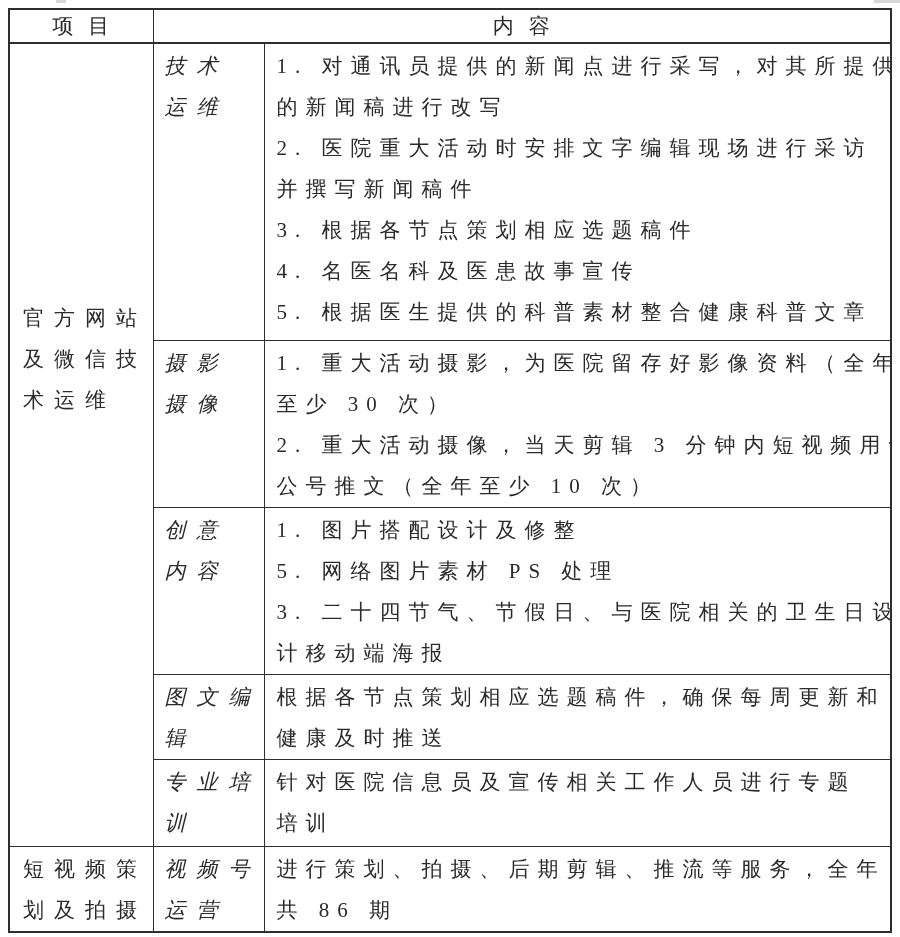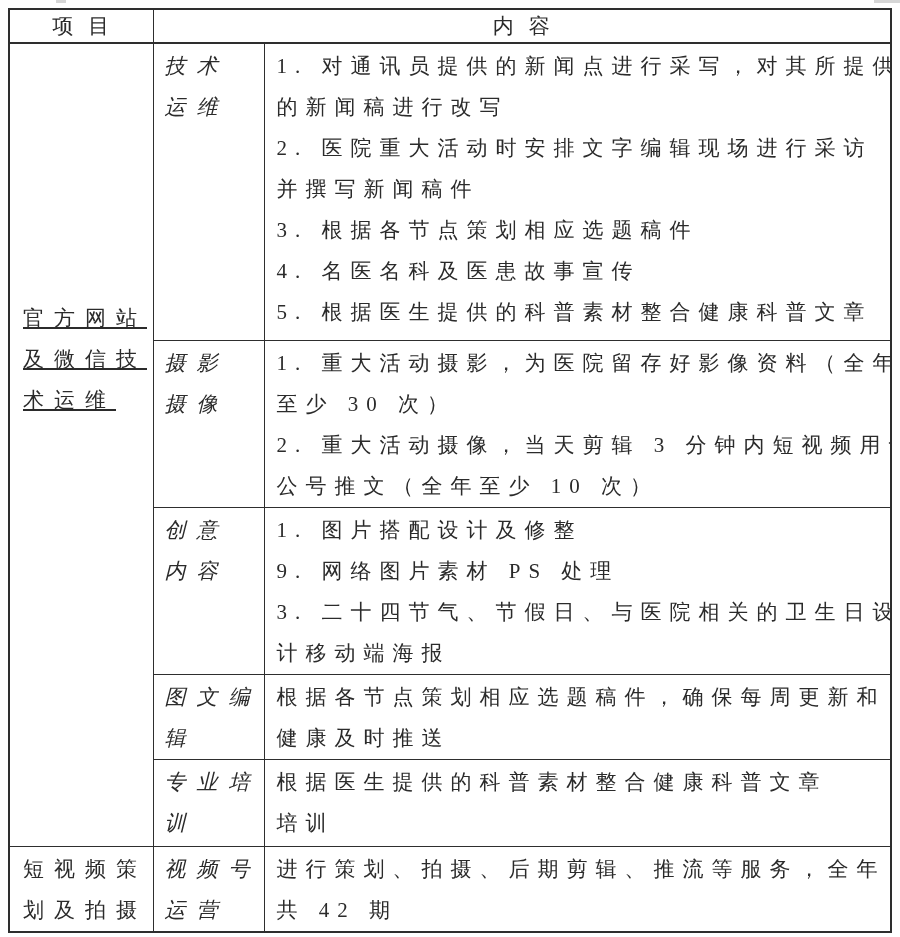--- a/index.html
+++ b/index.html
@@ -40,21 +40,20 @@
     padding-left: 15px; 
     line-height: 30px;
     white-space: nowrap;
   }
   .project-cell {
     letter-spacing: 10px;
     padding: 2px 0 0 13px;
   }
   .project-cell.tall {
     padding-top: 254px;
-    text-decoration: underline;
   }
   .category-cell {
     letter-spacing: 11px;
     padding: 2px 0 0 11px;
     font-style: italic;
   }
   .content-cell {
     letter-spacing: 8px;
     padding: 2px 0 0 12px;
   }
@@ -105,41 +104,41 @@
     <td class="content-cell">1. 重大活动摄影，为医院留存好影像资料（全年
 至少 30 次）
 2. 重大活动摄像，当天剪辑 3 分钟内短视频用于
 公号推文（全年至少 10 次）</td>
   </tr>
 
   <tr style="height:167px">
     <td class="category-cell">创意
 内容</td>
     <td class="content-cell">1. 图片搭配设计及修整
-9. 网络图片素材 PS 处理
+5. 网络图片素材 PS 处理
 3. 二十四节气、节假日、与医院相关的卫生日设
 计移动端海报</td>
   </tr>
 
   <tr style="height:83px">
     <td class="category-cell">图文编
 辑</td>
     <td class="content-cell">根据各节点策划相应选题稿件，确保每周更新和 e
 健康及时推送</td>
   </tr>
 
   <tr style="height:87px">
     <td class="category-cell">专业培
 训</td>
-    <td class="content-cell">根据医生提供的科普素材整合健康科普文章
+    <td class="content-cell">针对医院信息员及宣传相关工作人员进行专题
 培训</td>
   </tr>
 
   <tr style="height:76px">
     <td class="project-cell">短视频策
 划及拍摄</td>
     <td class="category-cell">视频号
 运营</td>
     <td class="content-cell">进行策划、拍摄、后期剪辑、推流等服务，全年
-共 42 期</td>
+共 86 期</td>
   </tr>
 </tbody>
   </table>
 
 </body></html>

